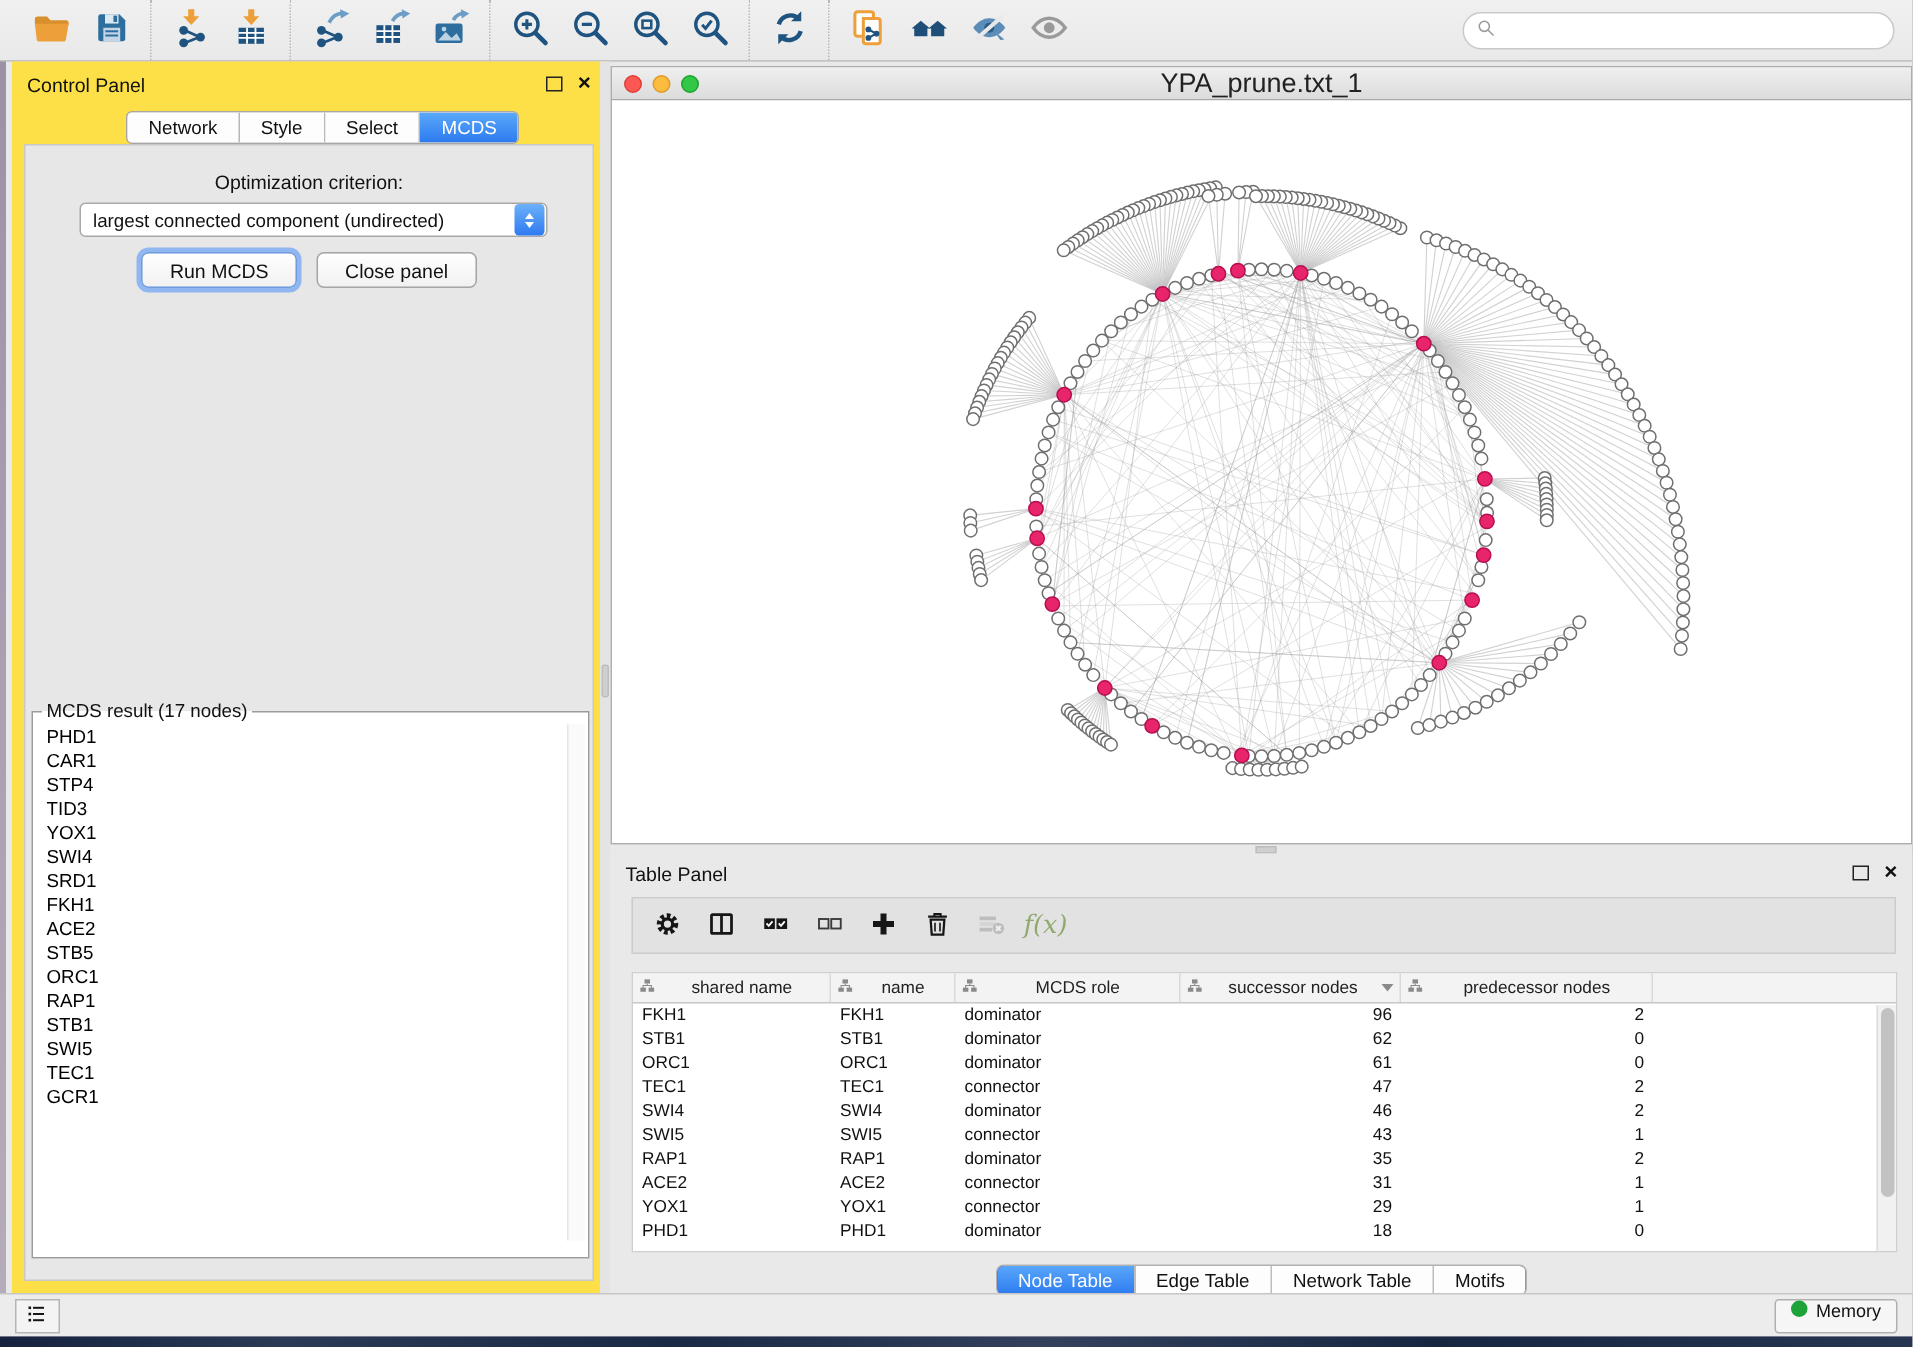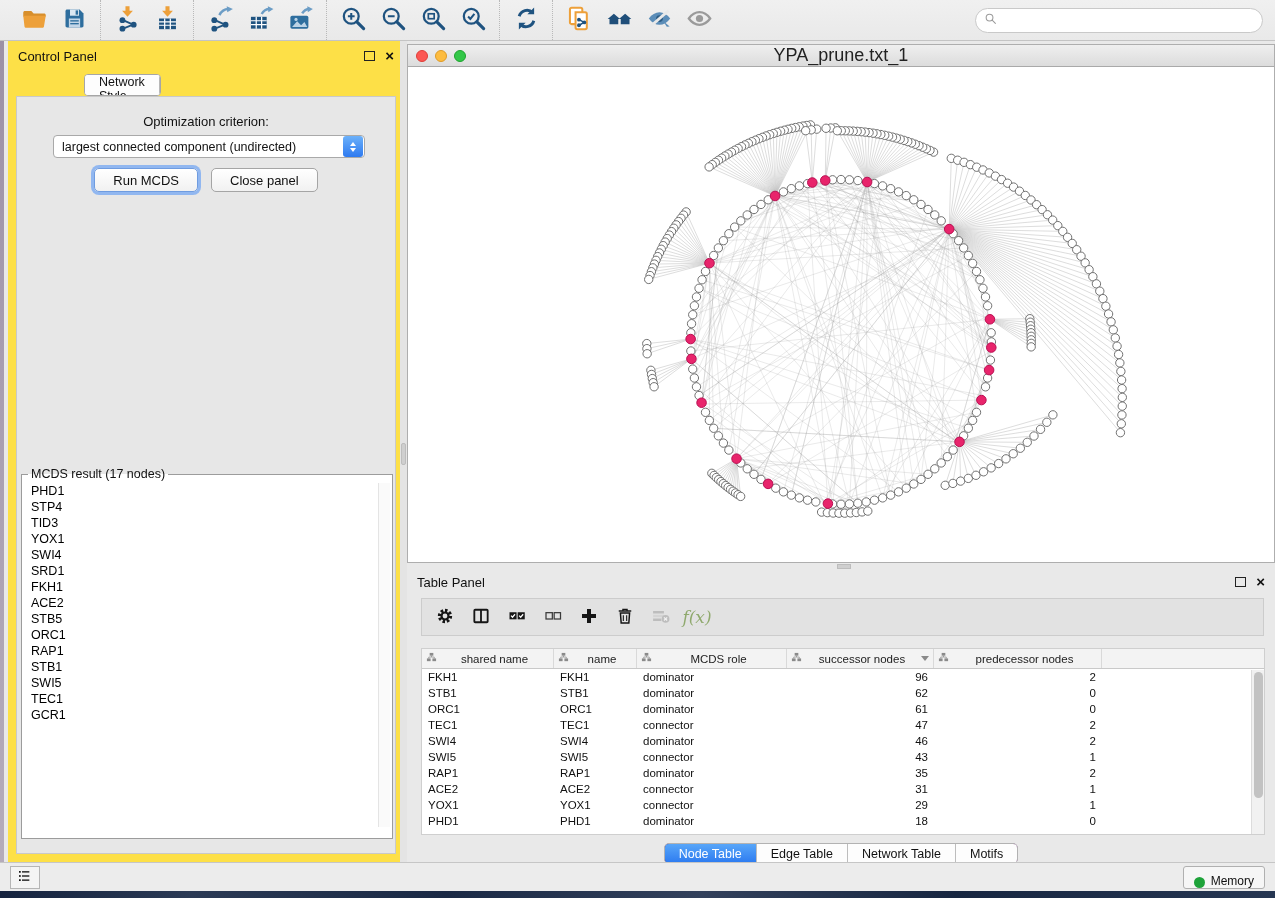--- a/index.html
+++ b/index.html
@@ -25,21 +25,21 @@
   .vdivider .grip { position:absolute; left:1px; top:402px; width:5px; height:22px; background:#cfcfcf; border:1px solid #bdbdbd; border-radius:2px; }
 
   
   .control-panel { position:absolute; left:4px; top:0; width:396px; height:821px; background:#fde047; }
   .panel-titlebar { position:absolute; left:0; top:4px; width:100%; height:22px; display:flex; align-items:center; padding:0 10px; }
   .panel-title { font-size:13px; color:#111; }
   .panel-titlebar .sp { flex:1; }
   .win-float { width:11px; height:10px; border:1.6px solid #222; margin-right:10px; }
   .win-close { font-size:15px; font-weight:800; color:#111; line-height:10px; }
 
-  .ctl-tabs { position:absolute; left:76px; top:33px; height:22px; display:flex; border:1px solid #a6a6a6; border-radius:4px; background:#fff; overflow:hidden;flex-direction:column; }
+  .ctl-tabs { position:absolute; left:76px; top:33px; height:22px; display:flex; border:1px solid #a6a6a6; border-radius:4px; background:#fff; overflow:hidden; }
   .ctl-tab { padding:0 14px; font-size:12.5px; display:flex; align-items:center; border-right:1px solid #b8b8b8; background:#fdfdfd; }
   .ctl-tab:last-child { border-right:none; }
   .ctl-tab.active { background:linear-gradient(#5ba8f9,#2d7bf0); color:#fff; border-right:none; }
 
   .ctl-content { position:absolute; left:8px; top:55px; width:380px; height:758px; background:#e7e7e7; border:1px solid #c9c9c9; }
   .opt-label { position:absolute; top:17px; width:100%; text-align:center; font-size:13px; }
   .criterion { position:absolute; left:36px; top:38px; width:312px; height:23px; background:#fff; border:1px solid #a9a9a9;
                border-radius:4px; display:flex; align-items:center; font-size:12.5px; }
   .criterion .val { flex:1; padding-left:8px; white-space:nowrap; }
   .stepper { width:20px; height:21px; border-radius:3px; background:linear-gradient(#6cb1fa,#2e7af0); margin-right:1px;
@@ -100,21 +100,21 @@
   .btab { padding:0 14px; display:flex; align-items:center; font-size:12.5px; border-right:1px solid #bdbdbd; background:#fdfdfd; }
   .btab:last-child { border-right:none; }
   .btab.active { background:linear-gradient(#58a6f9,#2d7bf0); color:#fff; }
 
   
   .statusbar { position:absolute; left:0; top:862px; width:1275px; height:29px; background:#ececec; border-top:1px solid #c6c6c6;
                display:flex; align-items:center; padding:0 10px; }
   .status-btn { width:30px; height:23px; border:1px solid #b5b5b5; background:#f4f4f4; display:flex; align-items:center; justify-content:center; }
   .status-btn svg { width:16px; height:16px; }
   .status-spacer { flex:1; }
-  .memory-btn { height:23px; border:1px solid #b0b0b0; background:#f6f6f6; border-radius:3px; display:flex; align-items:flex-end;
+  .memory-btn { height:23px; border:1px solid #b0b0b0; background:#f6f6f6; border-radius:3px; display:flex; align-items:flex-start;
                 gap:6px; padding:0 10px; font-size:12px; }
   .mem-dot { width:11px; height:11px; border-radius:50%; }
   .desktop-strip { position:absolute; left:0; top:891px; width:1275px; height:7px;
                    background:linear-gradient(90deg,#15233f,#2b3a55 15%,#1a2945 35%,#33415c 55%,#172641 75%,#263652); }
   .left-sliver { position:absolute; left:0; top:0; width:4px; height:898px; background:linear-gradient(#9b8fa4,#a89db0 40%,#b6adbb); }
 </style>
 </head>
 <body>
 
 <div class="left-sliver"></div>
@@ -299,20 +299,21 @@
       <div class="btn-row">
         <div class="btn focused">Run MCDS</div>
         <div class="btn">Close panel</div>
       </div>
       <div class="result-box">
         <fieldset>
           <legend>MCDS result (17 nodes)</legend>
           <div class="result-list">
             <div>
                 <div class="result-item">PHD1</div>
+                <div class="result-item">CAR1</div>
                 <div class="result-item">STP4</div>
                 <div class="result-item">TID3</div>
                 <div class="result-item">YOX1</div>
                 <div class="result-item">SWI4</div>
                 <div class="result-item">SRD1</div>
                 <div class="result-item">FKH1</div>
                 <div class="result-item">ACE2</div>
                 <div class="result-item">STB5</div>
                 <div class="result-item">ORC1</div>
                 <div class="result-item">RAP1</div>

